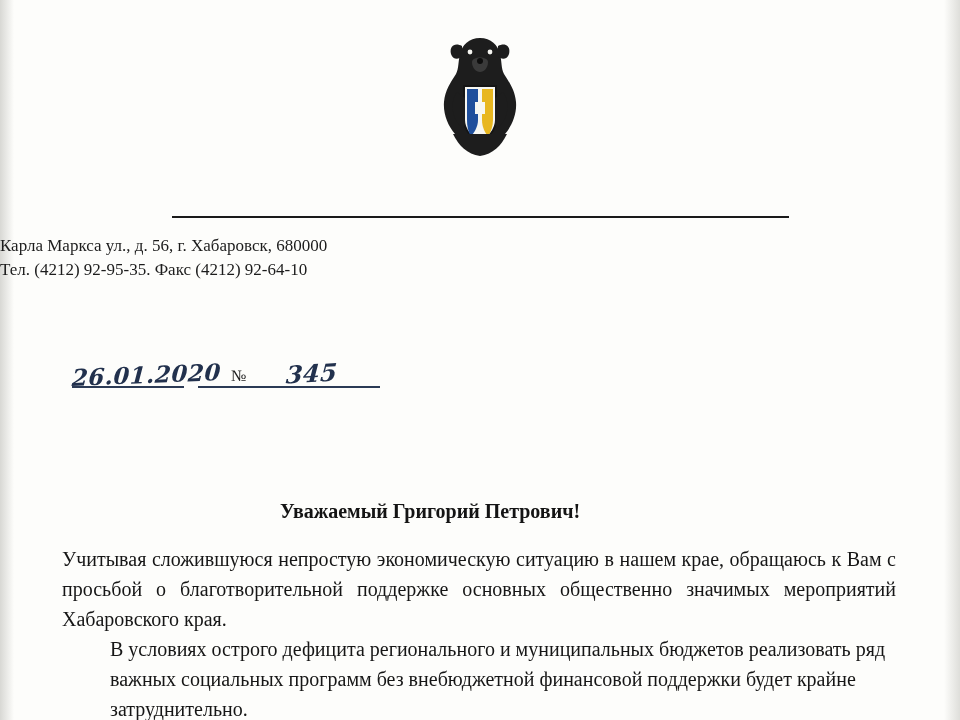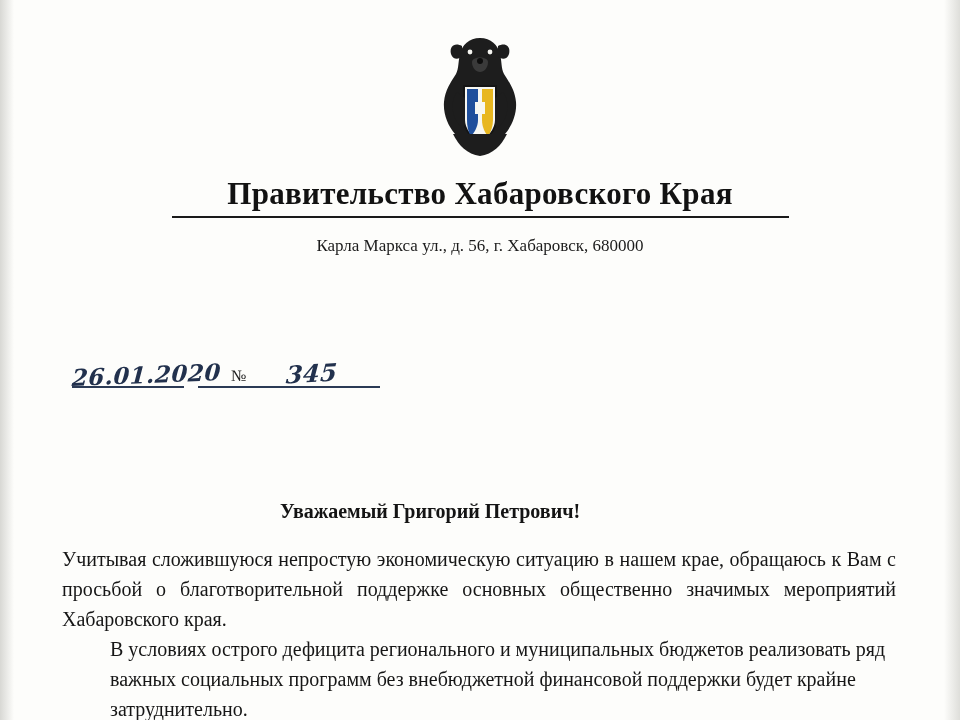--- a/index.html
+++ b/index.html
@@ -74,21 +74,20 @@
     height: 2px;
     background: #1a1a1a;
   }
 
   
   .contacts {
     position: absolute;
     top: 234px;
     left: 0;
     width: 960px;
-    text-align: center;
     font-size: 17px;
     line-height: 24px;
     color: #1c1c1c;
   }
   .contacts div { white-space: nowrap; }
 
   
   .reg-line {
     position: absolute;
     top: 344px;
@@ -194,25 +193,25 @@
         <path d="M44 68 L54 68 L54 80 L44 80 Z" fill="#f7f7f2"></path>
 
         <path d="M26 58 C20 66 20 78 26 88 C30 94 34 96 34 88 L34 64 Z" fill="#1d1d1d"></path>
         <path d="M72 58 C78 66 78 78 72 88 C68 94 64 96 64 88 L64 64 Z" fill="#1d1d1d"></path>
 
         <path d="M22 100 C28 112 36 120 49 122 C62 120 70 112 76 100 Z" fill="#1d1d1d"></path>
       </svg>
     </div>
   </div>
 
-  <div class="org-title">Правительство Хабаровского Края</div>
   <div class="title-rule"></div>
 
   <div class="contacts">
     <div>Карла Маркса ул., д. 56, г. Хабаровск, 680000</div>
+    <div>Тел. (4212) 92-95-35. Факс (4212) 92-64-10</div>
   </div>
 
   <div class="reg-line">
     <span class="hand date">26.01.2020</span>
     <span class="num-label">№</span>
     <span class="hand num">345</span>
   </div>
   <div class="reg-underline"></div>
   <div class="reg-underline2"></div>
 

